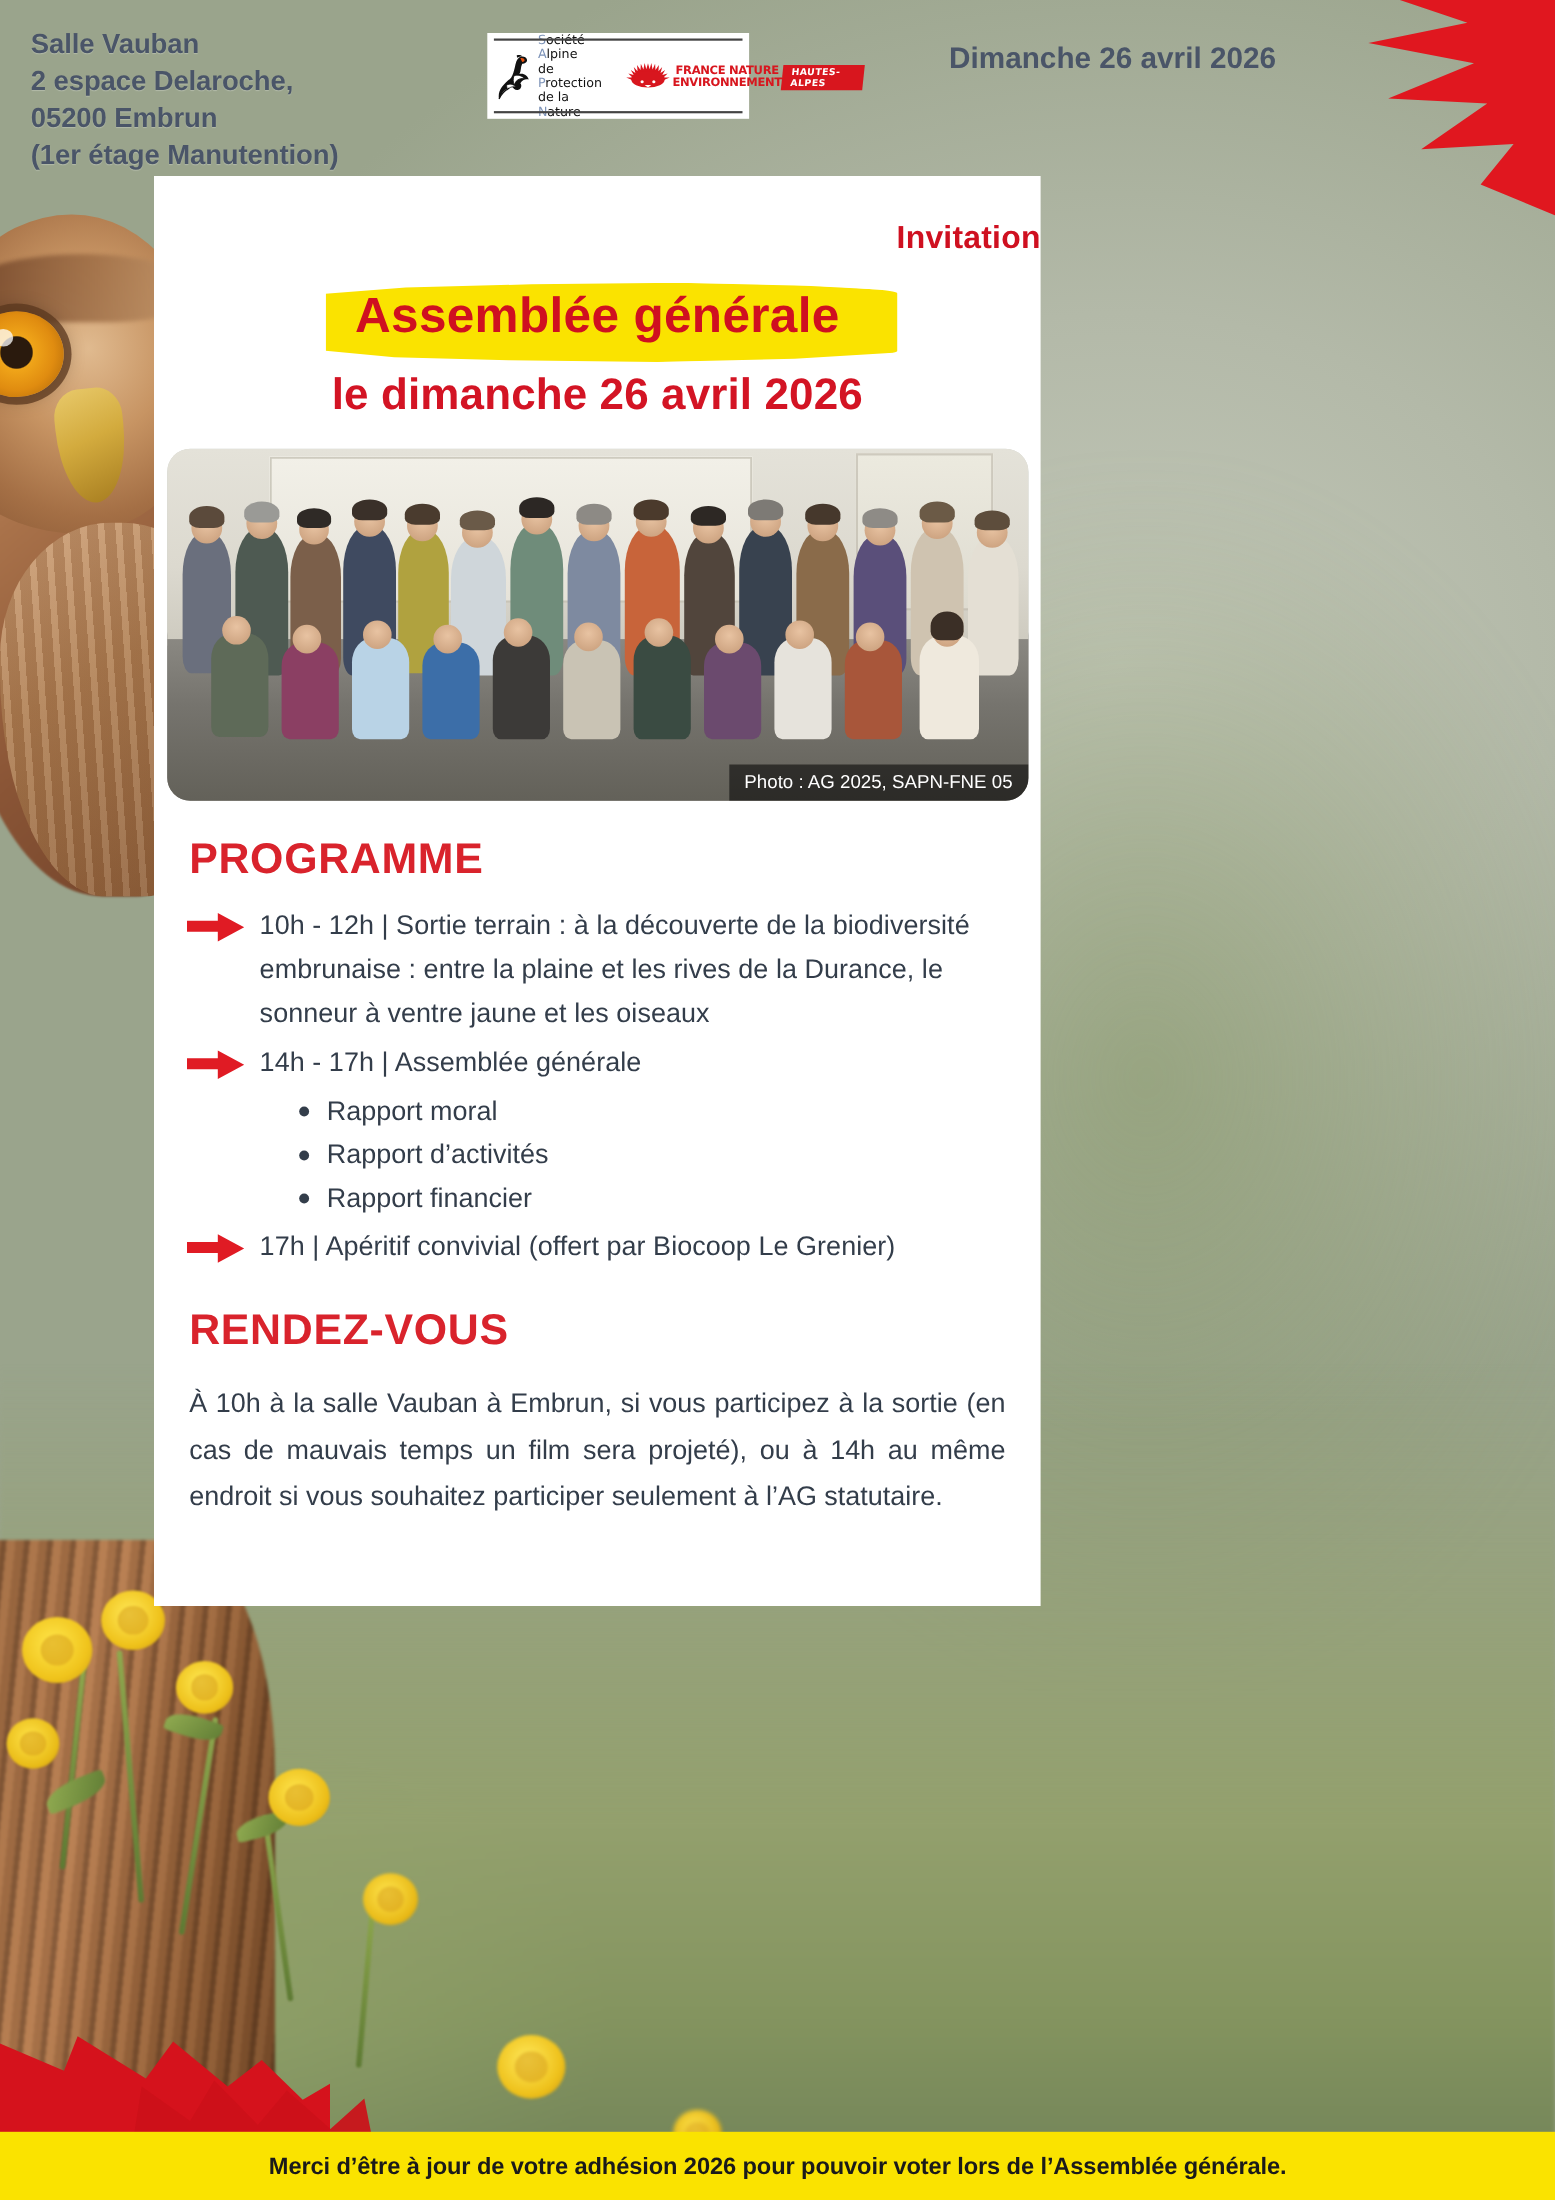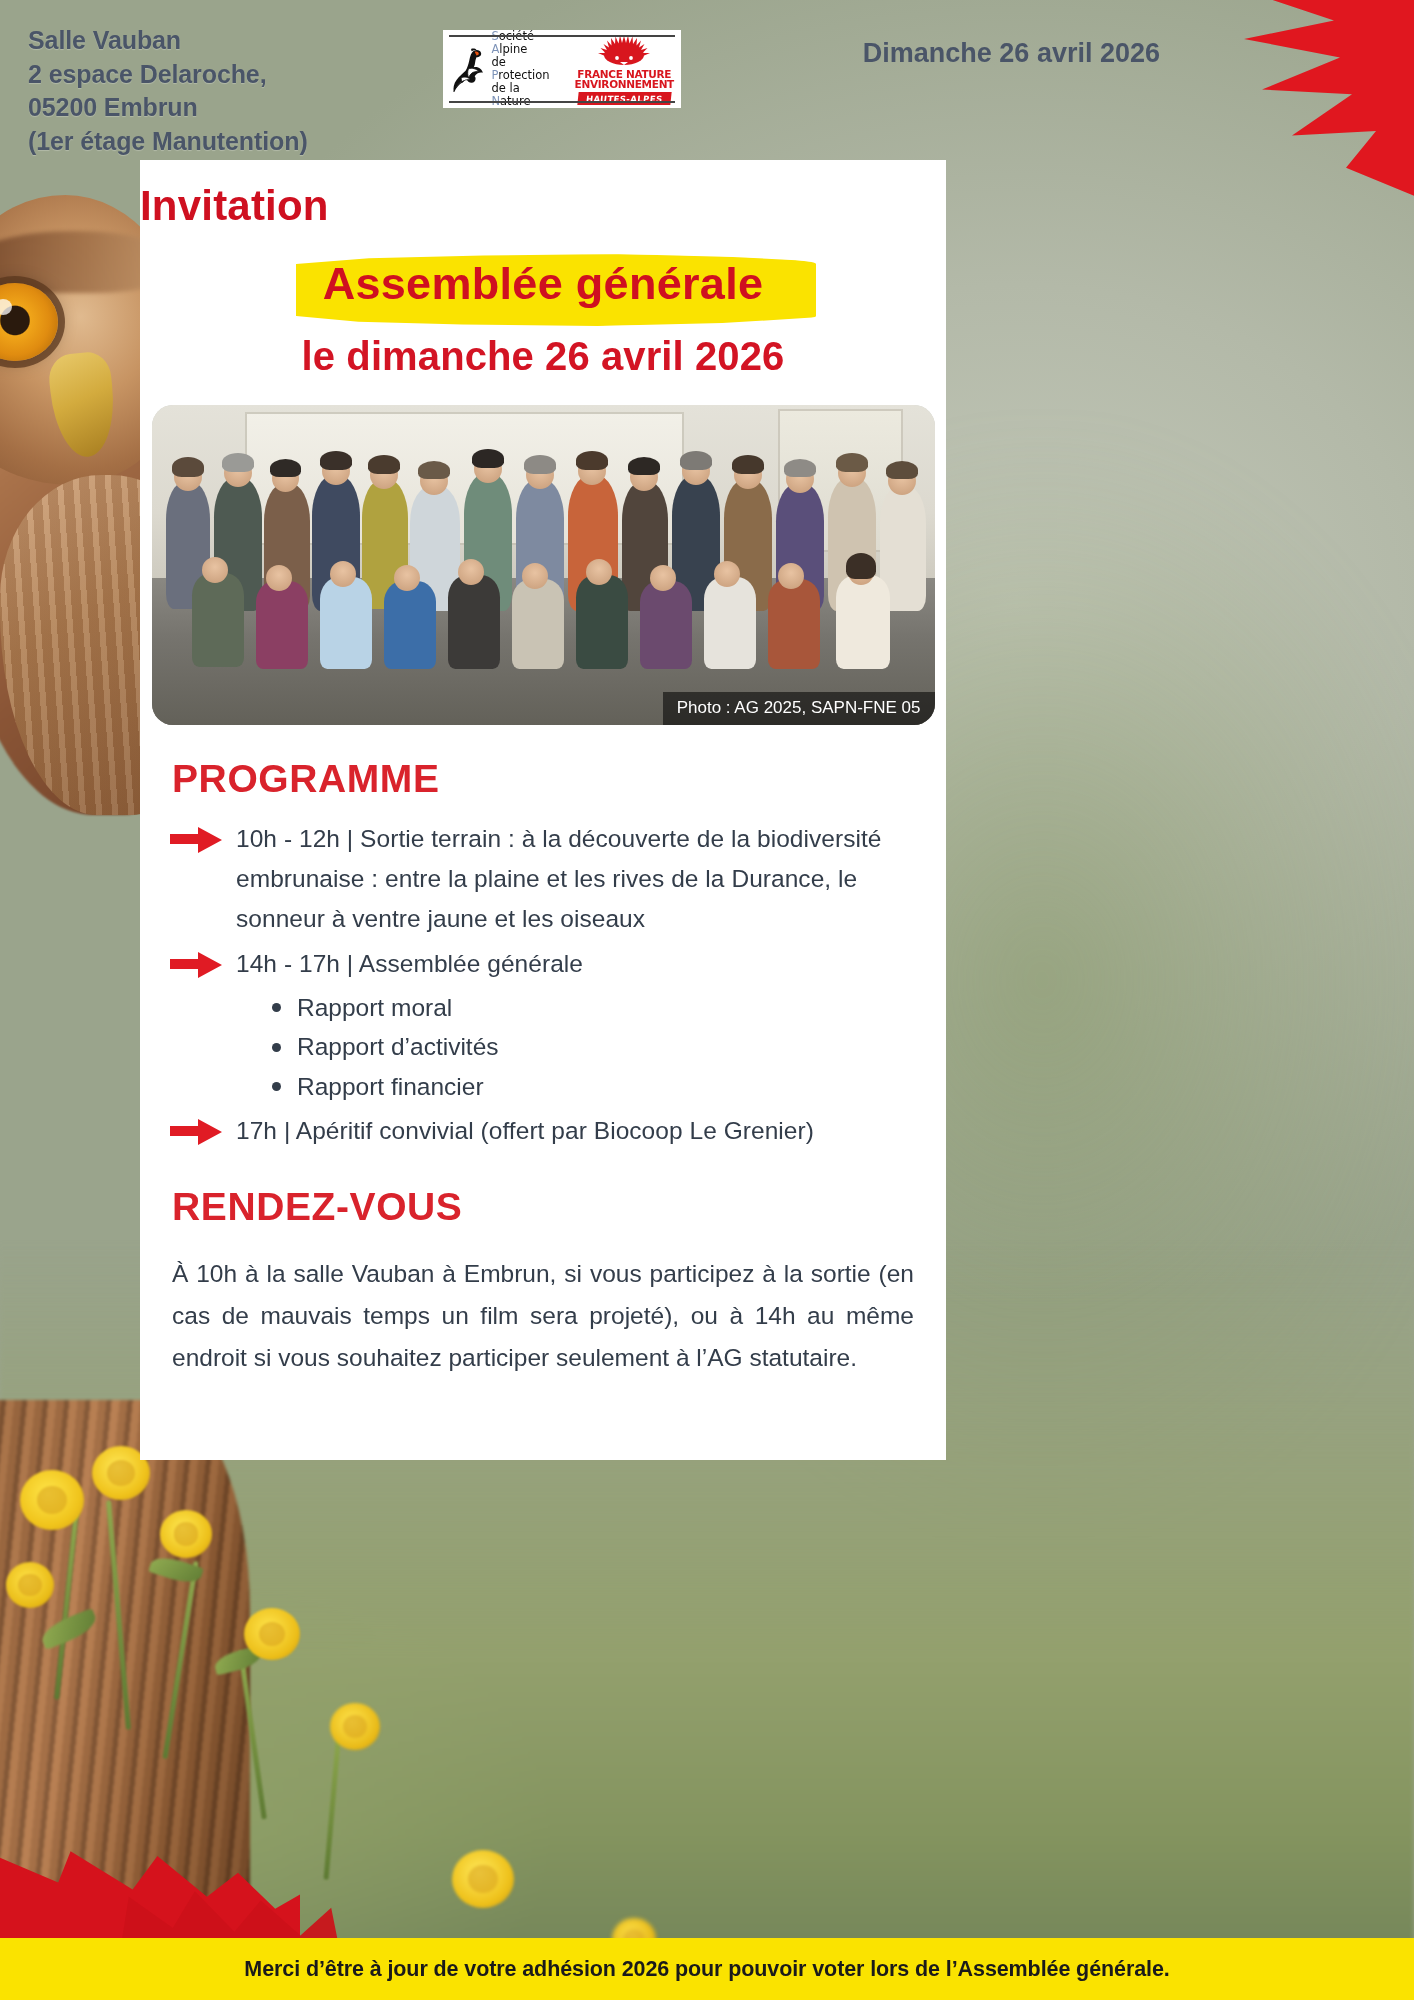--- a/index.html
+++ b/index.html
@@ -161,21 +161,21 @@
     height: 2px; background: #444;
   }
   .sapn { display: flex; align-items: center; gap: 5px; margin-left: 2px; justify-content: space-between; }
   .sapn-bird { width: 38px; height: 52px; }
   .sapn-text {
     font-family: "DejaVu Sans", sans-serif;
     font-size: 11.5px; line-height: 1.12; color: #111; font-weight: 500;
   }
   .sapn-text .cap { color: #7d93b8; }
   .fne {
-    display: flex; flex-direction: column; align-items: center;
+    display: flex; flex-direction: row; align-items: center;
     margin-left: 4px;
   }
   .fne-sun { width: 58px; height: 34px; }
   .fne-name {
     font-family: "DejaVu Sans", sans-serif;
     color: #d8161e; font-weight: bold; font-size: 10.5px;
     line-height: 1.0; text-align: center; letter-spacing: -.3px;
     margin-top: 1px;
   }
   .fne-dept {
@@ -193,23 +193,23 @@
   }
 
   
   .card {
     position: absolute; left: 140px; top: 160px;
     width: 806px; height: 1300px;
     background: #ffffff;
   }
 
   .invitation {
-    text-align: left; color: #cf1020;
-    font-size: 42px; font-weight: bold; letter-spacing: .2px;
-    margin-top: 22px;
+    text-align: right; color: #cf1020;
+    font-size: 29px; font-weight: bold; letter-spacing: .2px;
+    margin-top: 40px;
   }
 
   .title-wrap { position: relative; margin-top: 18px; height: 78px; }
   .hl-band {
     position: absolute; left: 156px; top: 6px; width: 520px; height: 72px;
     background: #fae300;
     border-radius: 46% 46% 46% 46% / 14% 14% 14% 14%;
     clip-path: polygon(0% 14%, 14% 6%, 36% 2%, 62% 0%, 84% 4%, 100% 10%,
                        100% 88%, 82% 96%, 58% 100%, 32% 98%, 12% 94%, 0% 86%);
   }

